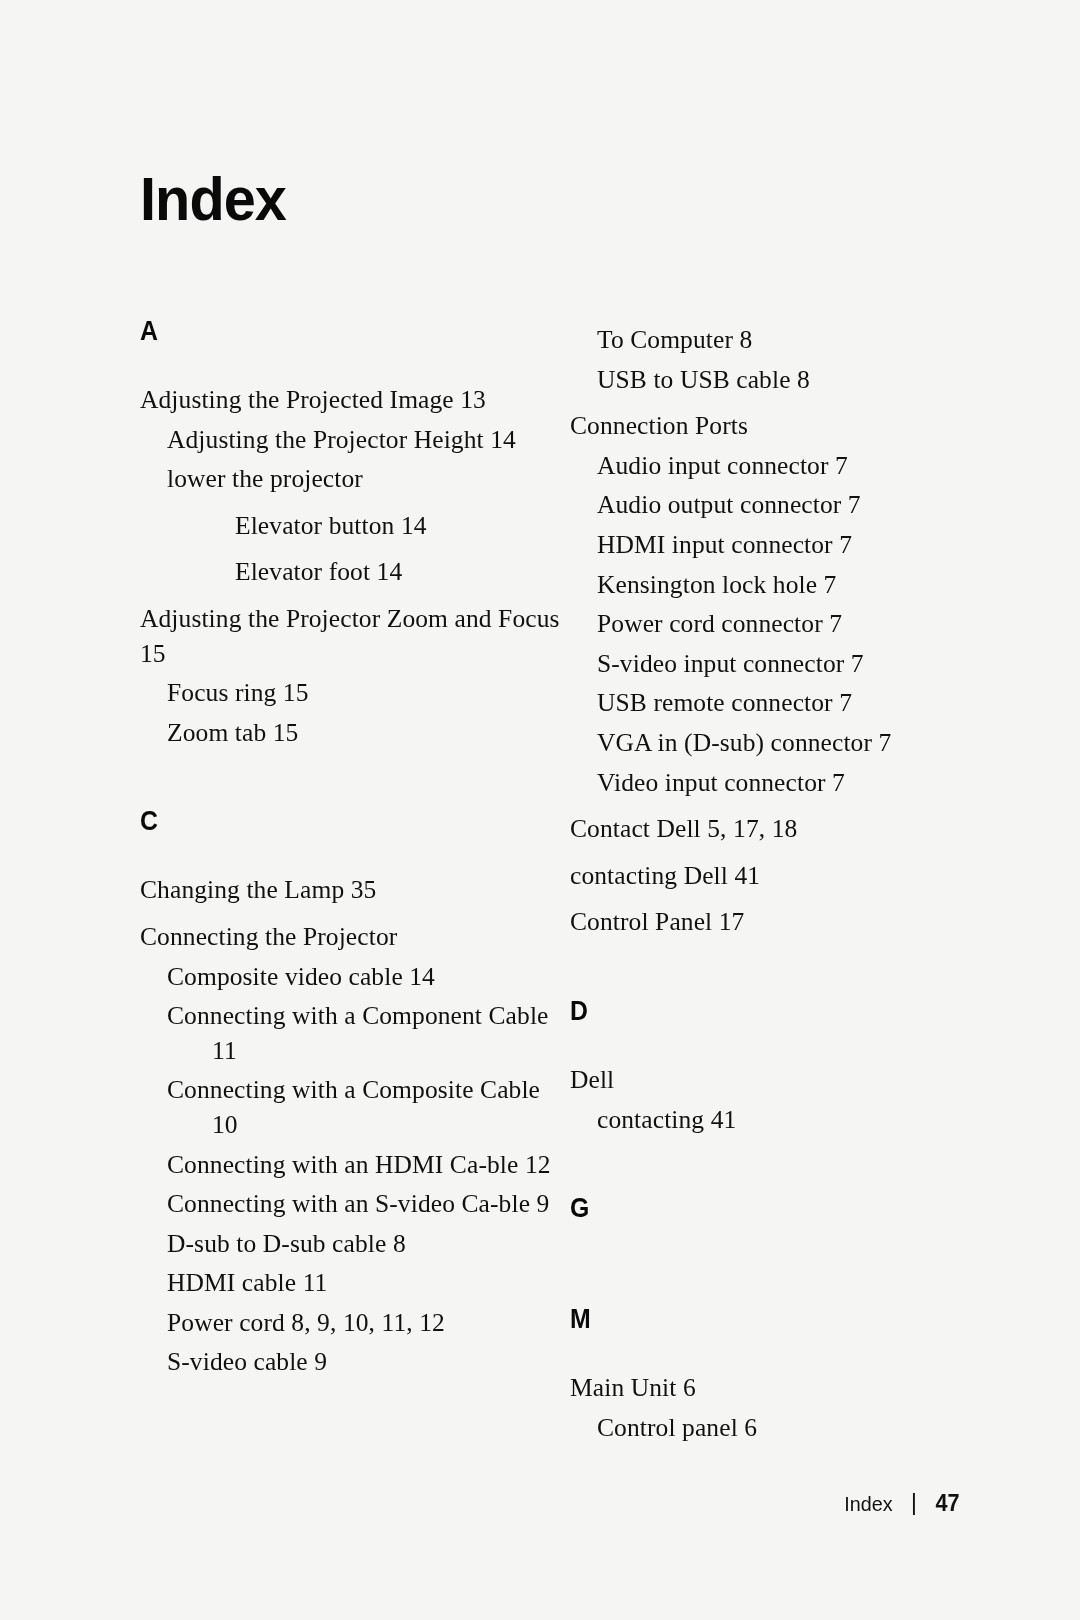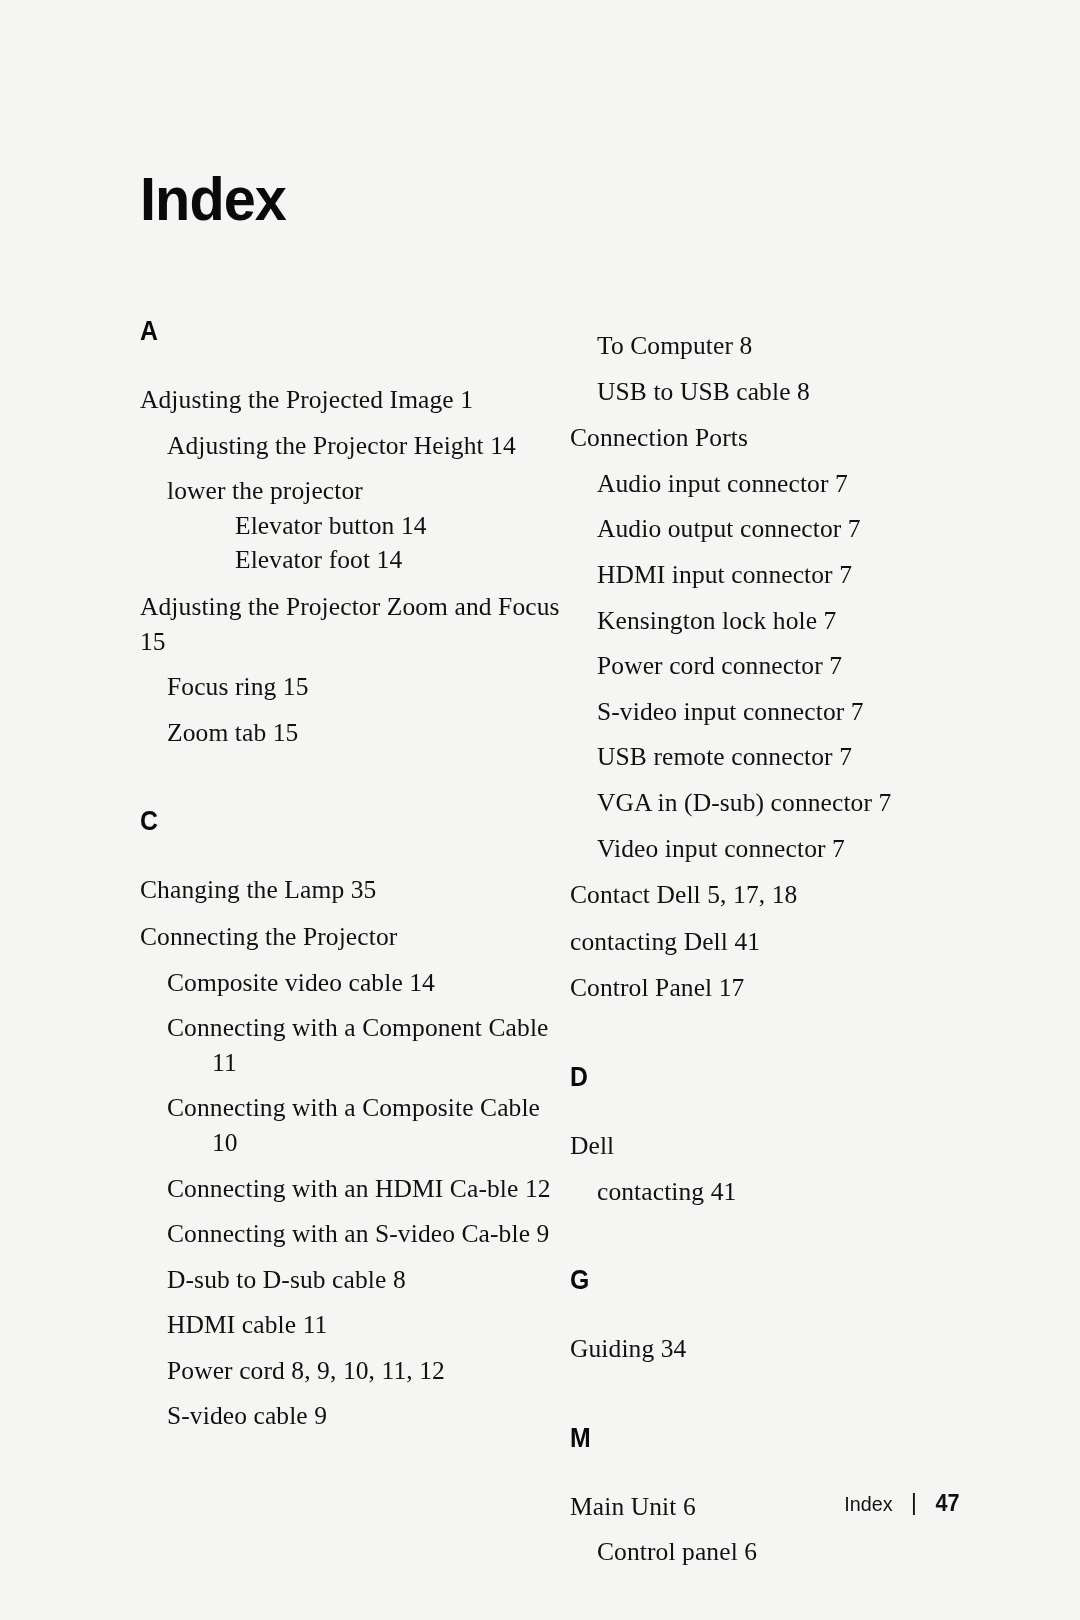--- a/index.html
+++ b/index.html
@@ -79,27 +79,27 @@
   .lvl0 {
     padding-left: 0;
     text-indent: 0;
     margin-top: 12px;
   }
 
   
   .lvl1 {
     padding-left: 72px;
     text-indent: -45px;
-    margin-top: 11px;
+    margin-top: 5px;
   }
   
   .lvl2 {
     padding-left: 160px;
     text-indent: -65px;
-    margin-top: 0;
+    margin-top: 12px;
   }
 
   
   .footer {
     position: absolute;
     right: 120px;
     bottom: 103px;
     display: flex;
     align-items: center;
     font-family: "Liberation Sans Narrow", "Liberation Sans", sans-serif;
@@ -123,21 +123,21 @@
 
 <div class="page">
 
   <div class="page-title">Index</div>
 
   <div class="columns">
     <div class="col col-left">
         <div class="sec-gap-first"></div>
         <div class="section-letter">A</div>
         <div class="letter-gap"></div>
-        <div class="entry lvl0">Adjusting the Projected Image  1</div>
+        <div class="entry lvl0">Adjusting the Projected Image  13</div>
         <div class="entry lvl1">Adjusting the Projector Height 14</div>
         <div class="entry lvl1">lower the projector</div>
         <div class="entry lvl2">Elevator button  14</div>
         <div class="entry lvl2">Elevator foot  14</div>
         <div class="entry lvl0">Adjusting the Projector Zoom and Focus 15</div>
         <div class="entry lvl1">Focus ring  15</div>
         <div class="entry lvl1">Zoom tab 15</div>
         <div class="sec-gap"></div>
         <div class="section-letter">C</div>
         <div class="letter-gap"></div>
@@ -170,21 +170,20 @@
         <div class="entry lvl0">contacting Dell 41</div>
         <div class="entry lvl0">Control Panel 17</div>
         <div class="sec-gap"></div>
         <div class="section-letter">D</div>
         <div class="letter-gap"></div>
         <div class="entry lvl0">Dell</div>
         <div class="entry lvl1">contacting  41</div>
         <div class="sec-gap"></div>
         <div class="section-letter">G</div>
         <div class="letter-gap"></div>
-        <div class="entry lvl0">Guiding  34</div>
         <div class="sec-gap"></div>
         <div class="section-letter">M</div>
         <div class="letter-gap"></div>
         <div class="entry lvl0">Main Unit 6</div>
         <div class="entry lvl1">Control panel 6</div>
       </div>
   </div>
 
   <div class="footer">
     <span class="footer-label">Index</span>

